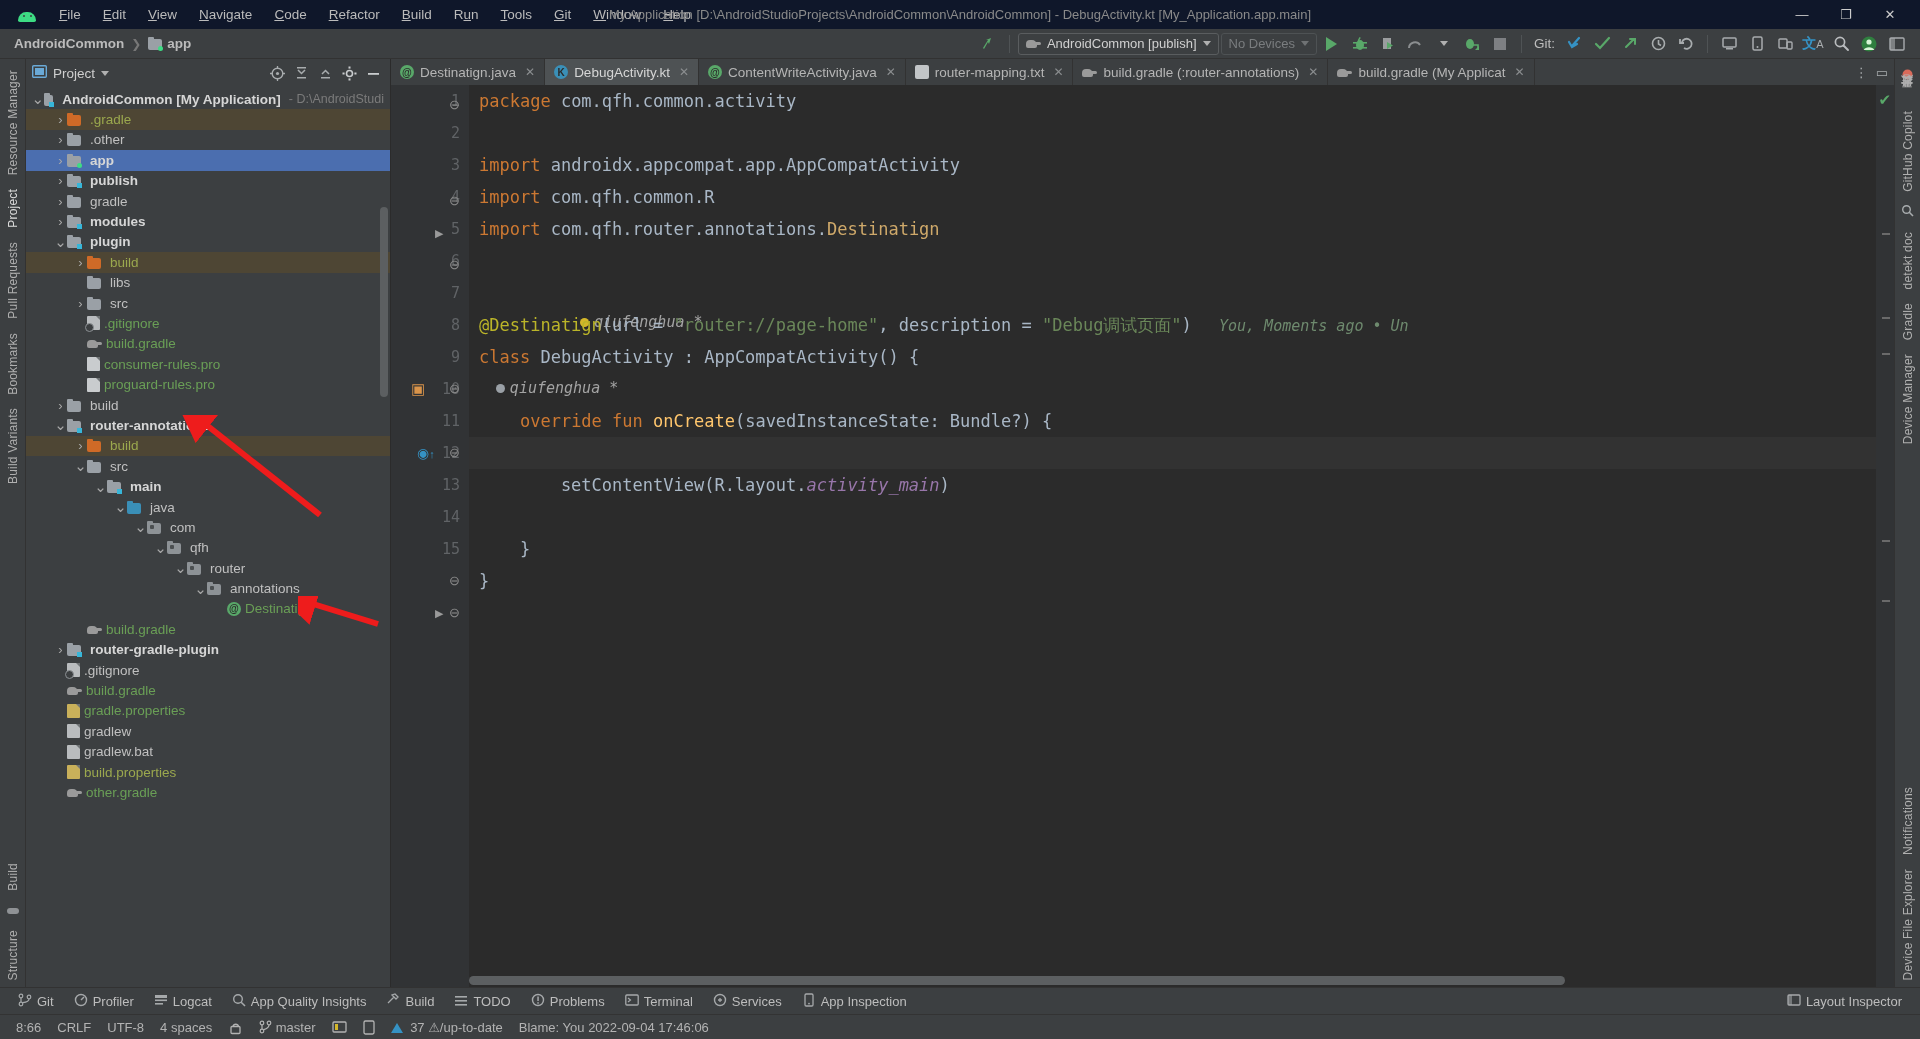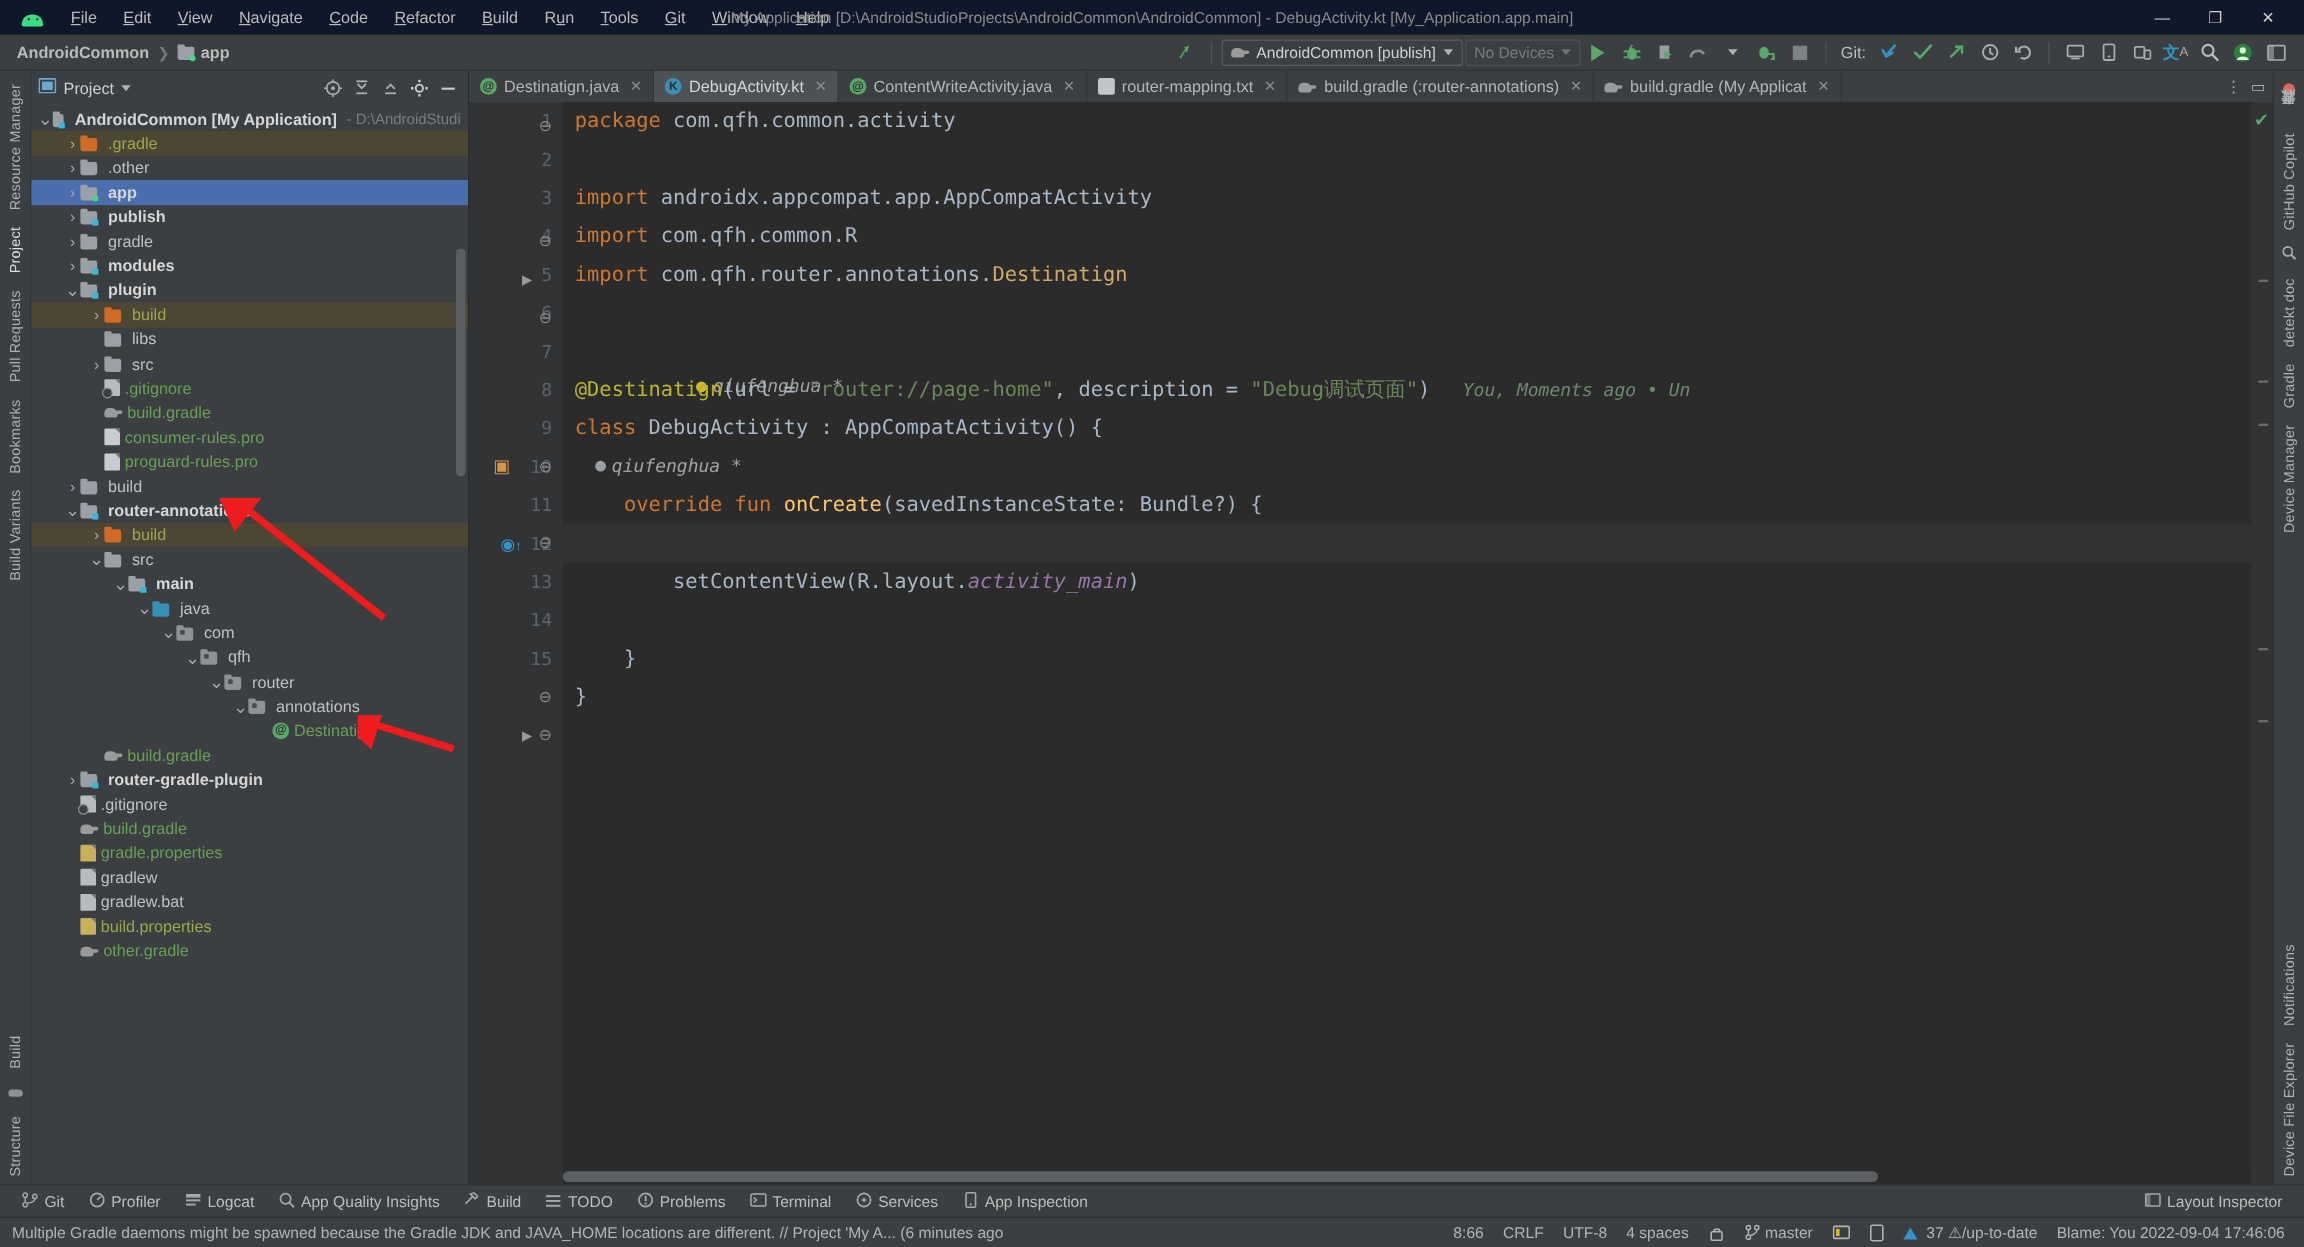--- a/index.html
+++ b/index.html
@@ -850,21 +850,20 @@
           <span class="ic"><svg width="14" height="14" viewBox="0 0 14 14">
               <rect x="1" y="2" width="12" height="10" rx="1" stroke="#a6a9ab" stroke-width="1.3" fill="none"></rect>
               <rect x="1" y="2" width="4" height="10" fill="#a6a9ab" opacity=".55"></rect>
             </svg></span>
           <span>Layout Inspector</span>
         </div>
       </div>
     </div>
 
   <div class="statusbar">
-    <span class="st-msg">Multiple Gradle daemons might be spawned because the Gradle JDK and JAVA_HOME locations are different. // Project 'My A... (6 minutes ago</span>
     <span class="st">8:66</span>
     <span class="st">CRLF</span>
     <span class="st">UTF-8</span>
     <span class="st">4 spaces</span>
     <span class="st">
       <svg width="15" height="15" viewBox="0 0 15 15" style="vertical-align:-3px">
           <rect x="3" y="6.5" width="9" height="7" rx="1" stroke="#b3b3b3" stroke-width="1.3" fill="none"></rect>
           <path d="M5 6.5 A2.8 2.8 0 0 1 10.5 6.5" stroke="#b3b3b3" stroke-width="1.3" fill="none"></path>
         </svg>
     </span>

